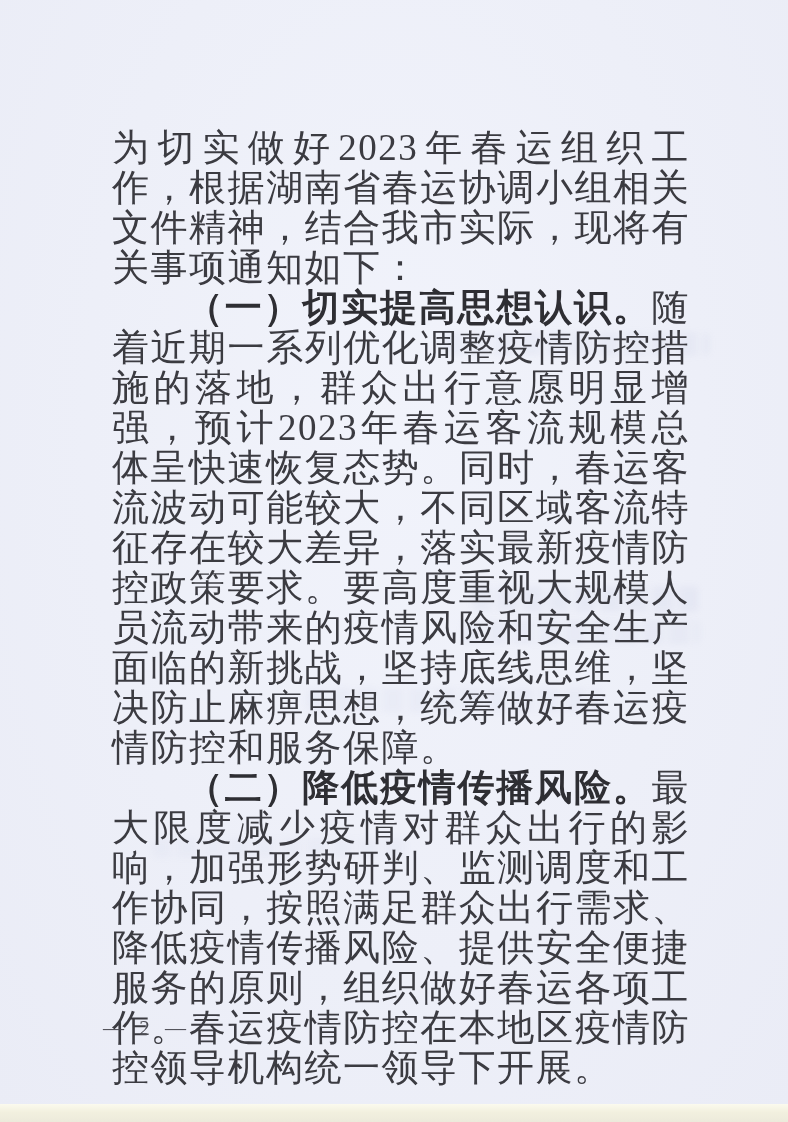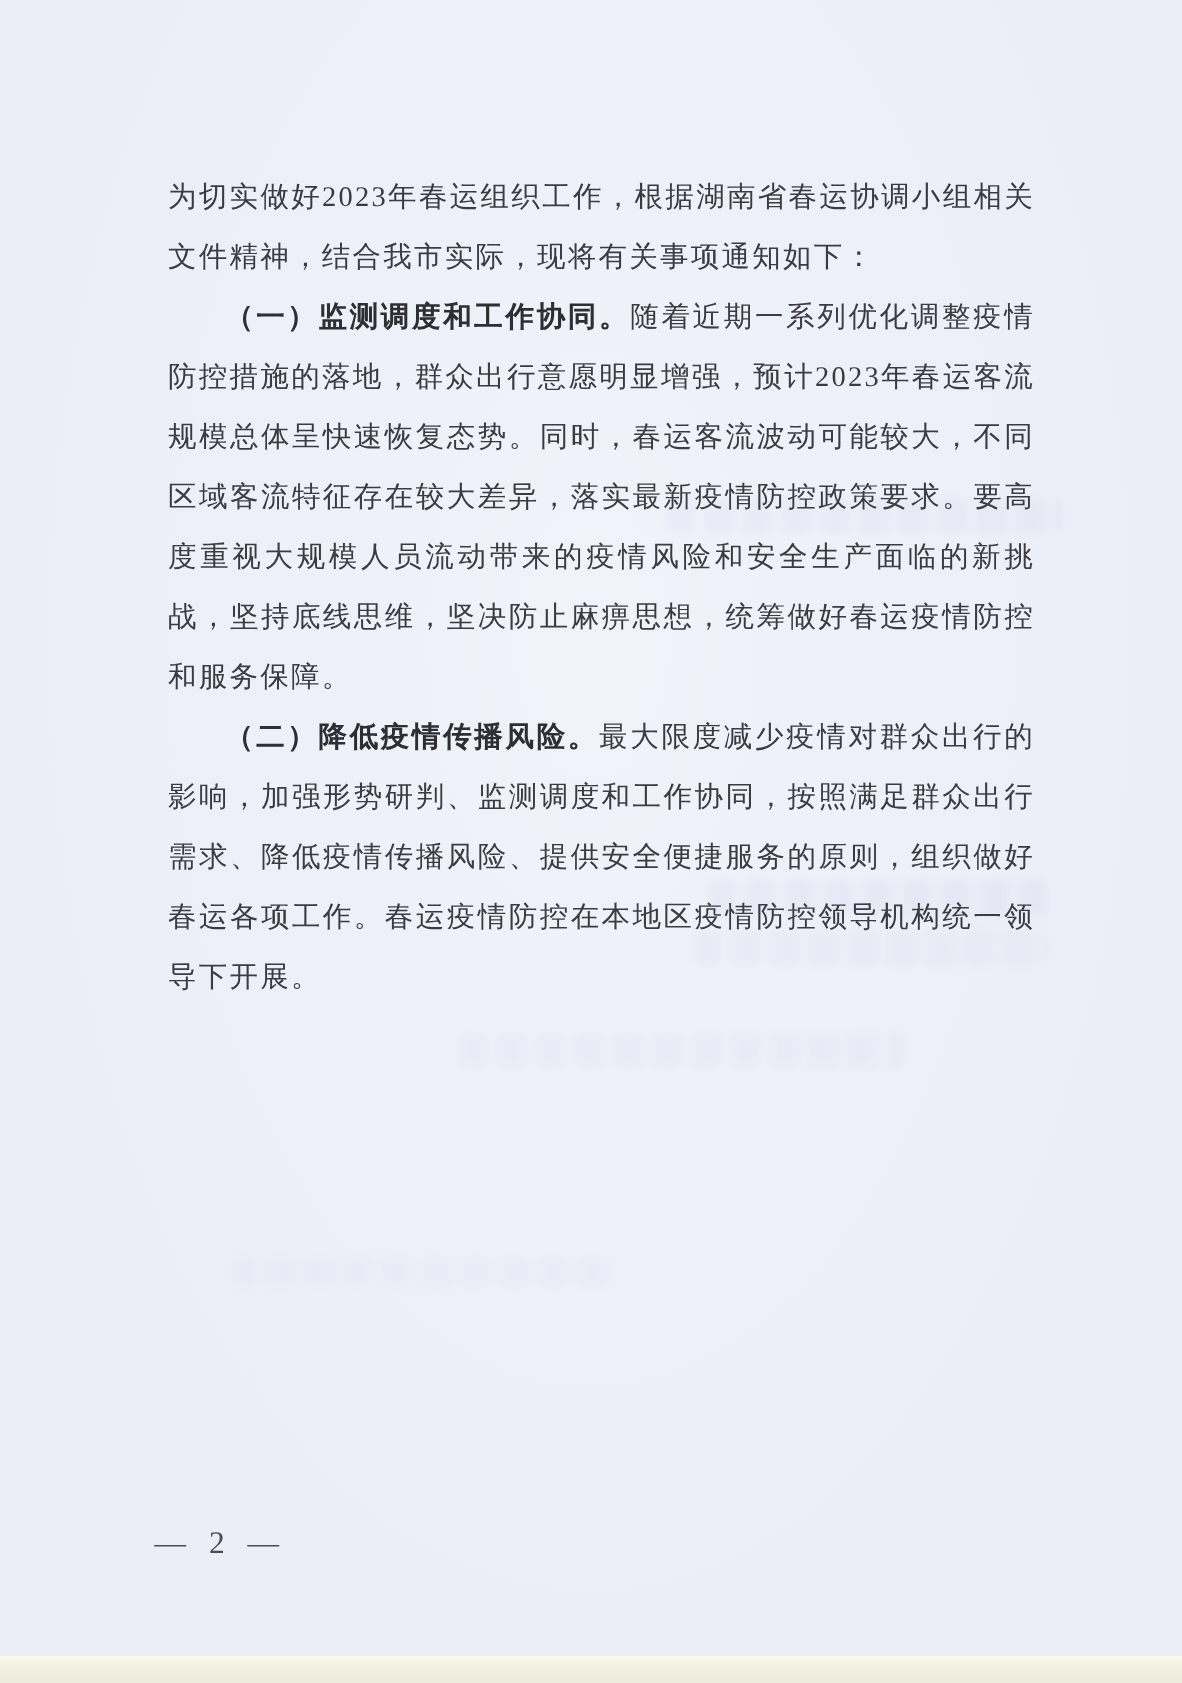--- a/index.html
+++ b/index.html
@@ -6,22 +6,22 @@
   .page{
     position:relative;
     width:788px;height:1122px;
     margin:0 auto;
     background:radial-gradient(ellipse at 50% 38%, #f1f3fb 0%, #edeff8 55%, #eaecf6 100%);
     overflow:hidden;
     font-family:"Liberation Serif","DejaVu Serif",serif;
   }
   .content{
     position:absolute;
-    left:112px;top:112px;width:578px;
-    font-size:19px;line-height:40px;
+    left:112px;top:128px;width:578px;
+    font-size:37px;line-height:40px;
     color:#3b3b41;
     text-align:justify;
     letter-spacing:1.5px;
   }
   .content p{margin:0;padding:0;}
   .indent{text-indent:2em;}
   .heading{
     font-family:"Liberation Sans","DejaVu Sans",sans-serif;
     font-weight:700;
     color:#28282d;
@@ -68,21 +68,21 @@
   <div class="smudge s5"></div>
 
   <div class="content">
 
     <p class="para">
       <span>为切实做好2023年春运组织工作，根据湖南省春运协调小组相关文件精神，结合我市实际，现将有关事项通知如下：</span>
     </p>
 
 
     <p class="indent">
-      <span class="lead">（一）监测调度和工作协同。</span><span>随着近期一系列优化调整疫情防控措施的落地，群众出行意愿明显增强，预计2023年春运客流规模总体呈快速恢复态势。同时，春运客流波动可能较大，不同区域客流特征存在较大差异，落实最新疫情防控政策要求。要高度重视大规模人员流动带来的疫情风险和安全生产面临的新挑战，坚持底线思维，坚决防止麻痹思想，统筹做好春运疫情防控和服务保障。</span>
+      <span class="lead">（一）切实提高思想认识。</span><span>随着近期一系列优化调整疫情防控措施的落地，群众出行意愿明显增强，预计2023年春运客流规模总体呈快速恢复态势。同时，春运客流波动可能较大，不同区域客流特征存在较大差异，落实最新疫情防控政策要求。要高度重视大规模人员流动带来的疫情风险和安全生产面临的新挑战，坚持底线思维，坚决防止麻痹思想，统筹做好春运疫情防控和服务保障。</span>
     </p>
 
     <p class="indent">
       <span class="lead">（二）降低疫情传播风险。</span><span>最大限度减少疫情对群众出行的影响，加强形势研判、监测调度和工作协同，按照满足群众出行需求、降低疫情传播风险、提供安全便捷服务的原则，组织做好春运各项工作。春运疫情防控在本地区疫情防控领导机构统一领导下开展。</span>
     </p>
 
 
 
     <p class="indent">
       

